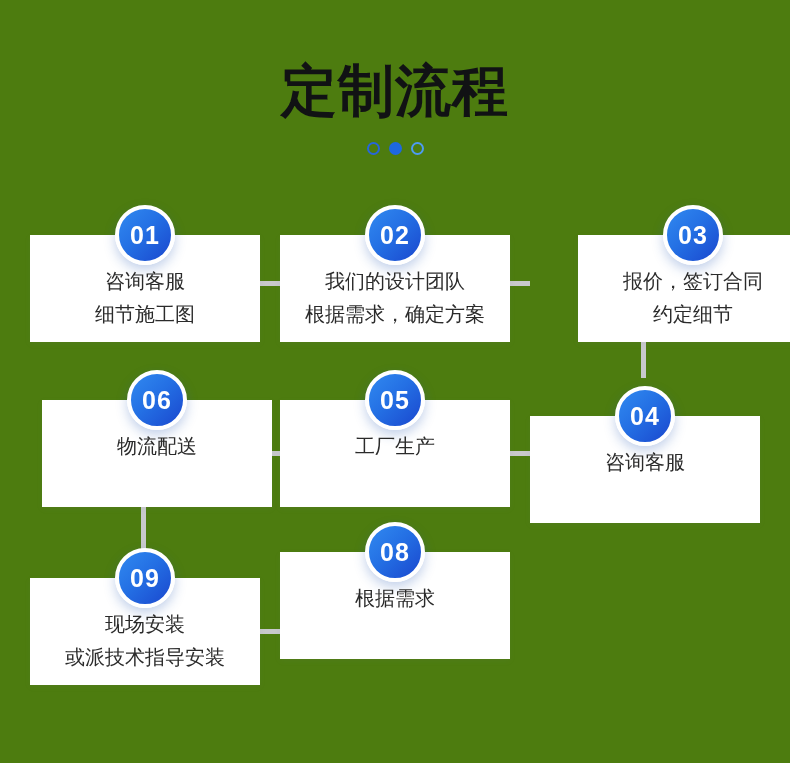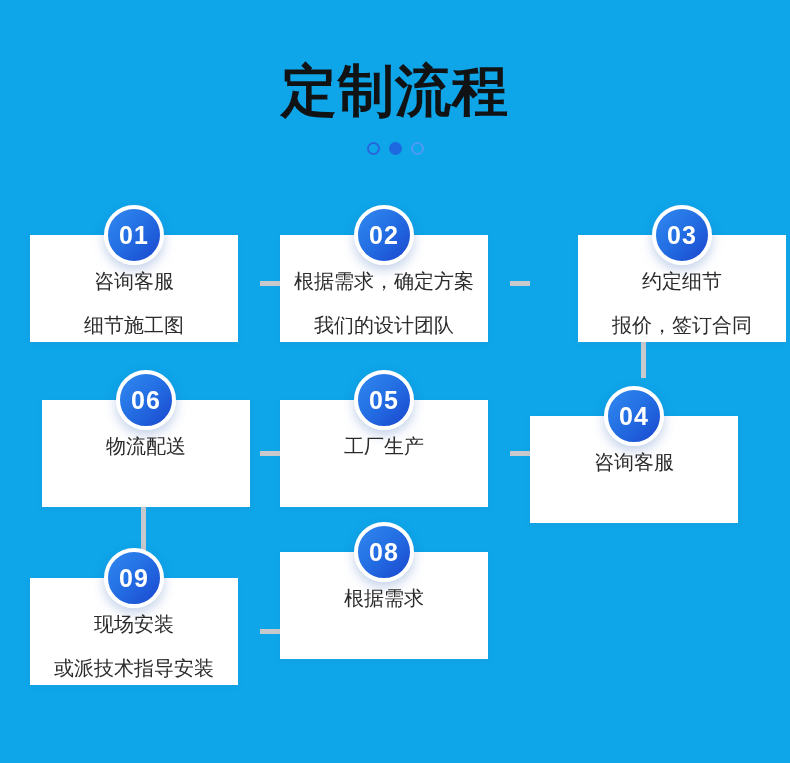--- a/index.html
+++ b/index.html
@@ -1,17 +1,17 @@
 <!DOCTYPE html>
 <html><head>
 <meta charset="utf-8">
 <style>
   html,body{margin:0;padding:0;}
   body{font-family:"Liberation Sans","DejaVu Sans",sans-serif;}
-  .stage{position:relative;width:790px;height:763px;background:#0ea5e9;overflow:hidden;}
+  .stage{position:relative;width:790px;height:763px;background:#4d7c0f;overflow:hidden;}
 
   .title{
     position:absolute;top:56px;left:0;width:790px;margin:0;
     text-align:center;font-size:56px;line-height:1.25;font-weight:900;
     color:#111214;letter-spacing:1px;
   }
 
   .dots{
     position:absolute;top:142px;left:0;width:790px;
     display:flex;justify-content:center;align-items:center;gap:9px;
@@ -26,40 +26,40 @@
   .vline{width:5px;}
   .c12{left:260px;top:281px;}
   .c23{left:510px;top:281px;}
   .v34{left:641px;top:340px;height:38px;}
   .c45{left:510px;top:451px;}
   .c56{left:260px;top:451px;}
   .v67{left:141px;top:505px;height:46px;}
   .c78{left:260px;top:629px;}
 
   .card{
-    position:absolute;width:208px;height:107px;background:#FFFFFF;z-index:2;
+    position:absolute;width:230px;height:107px;background:#FFFFFF;z-index:2;
     box-shadow:0 2px 6px rgba(120,130,150,0.08);
   }
   .p1{left:30px;top:235px;} .p2{left:280px;top:235px;} .p3{left:530px;top:235px;margin-left:48px;}
   .p4{left:530px;top:416px;text-decoration:underline;} .p5{left:280px;top:400px;} .p6{left:30px;top:400px;margin-left:12px;}
   .p7{left:30px;top:578px;}  .p8{left:280px;top:552px;}
 
   .badge{
     position:absolute;top:-30px;left:50%;transform:translateX(-50%);
     box-sizing:content-box;width:52px;height:52px;border-radius:50%;
     border:4px solid #FFFFFF;
     background:linear-gradient(135deg,#3189F0 0%,#2470E4 45%,#1A47CE 100%);
     box-shadow:0 5px 12px rgba(40,90,180,0.28);
     display:flex;align-items:center;justify-content:center;
   }
   .num{color:#FFFFFF;font-size:25px;font-weight:700;letter-spacing:1px;}
 
   .txt{
     position:absolute;left:0;right:0;top:30px;bottom:0;
-    display:flex;flex-direction:column;align-items:center;justify-content:space-between;
+    display:flex;flex-direction:column;align-items:center;justify-content:flex-start;
     color:#2B2B2B;font-size:20px;line-height:33px;text-align:center;
   }
   .line{white-space:nowrap;}
 </style>
 </head>
 <body>
 
 <div class="stage">
 
   <h1 class="title">定制流程</h1>
@@ -86,32 +86,32 @@
       <div class="line">咨询客服</div>
       <div class="line">细节施工图</div>
     </div>
   </div>
 
   <div class="card p2">
     <div class="badge">
       <span class="num">02</span>
     </div>
     <div class="txt">
+      <div class="line">我们的设计团队</div>
       <div class="line">根据需求，确定方案</div>
-      <div class="line">我们的设计团队</div>
     </div>
   </div>
 
   <div class="card p3">
     <div class="badge">
       <span class="num">03</span>
     </div>
     <div class="txt">
+      <div class="line">报价，签订合同</div>
       <div class="line">约定细节</div>
-      <div class="line">报价，签订合同</div>
     </div>
   </div>
 
   <div class="card p4">
     <div class="badge">
       <span class="num">04</span>
     </div>
     <div class="txt">
       <div class="line">咨询客服</div>
       <div class="line"></div>

